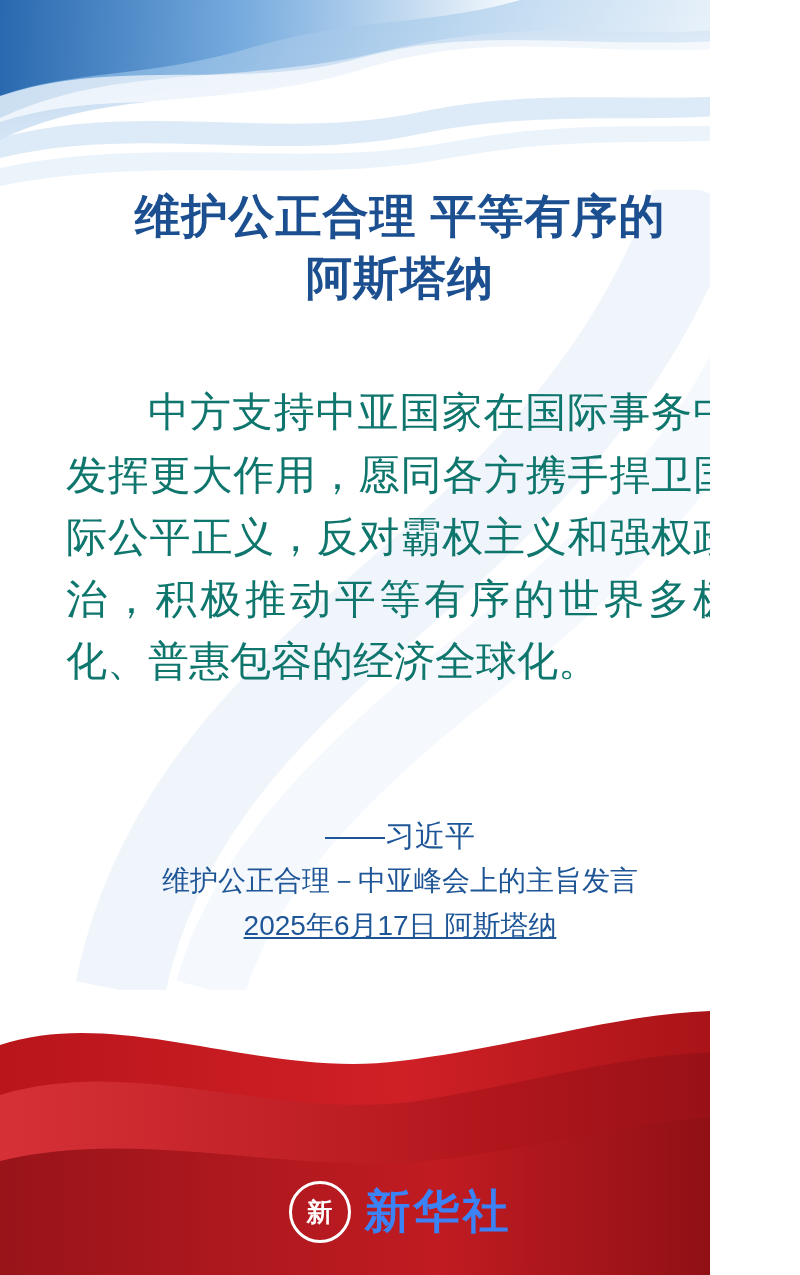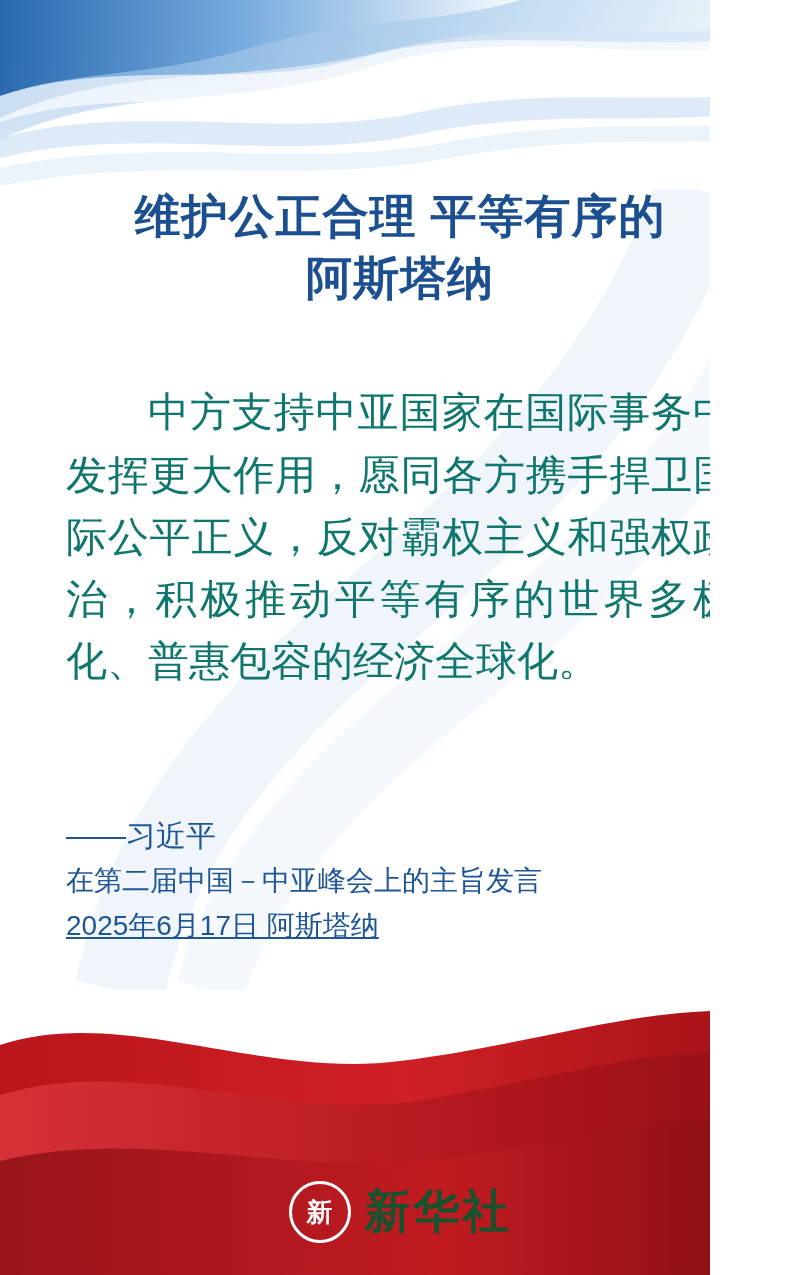--- a/index.html
+++ b/index.html
@@ -70,21 +70,21 @@
     color: #0f766e;
     font-size: 41px;
     line-height: 1.52;
     text-align: justify;
     text-indent: 2em;
     letter-spacing: 0px;
   }
 
   .attrib {
     margin-top: 120px;
-    text-align: left;
+    text-align: center;
     color: #1e5596;
   }
   .attrib .author {
     font-size: 30px;
     line-height: 1.5;
   }
   .attrib .occasion {
     font-size: 28px;
     line-height: 1.62;
   }
@@ -111,21 +111,21 @@
     position: relative;
     display: flex; align-items: center; justify-content: center;
   }
   .logo-mark .tower {
     color: #ffffff;
     font-size: 26px;
     font-weight: bold;
     line-height: 1;
   }
   .logo-text {
-    color: #14532d;
+    color: #3b82f6;
     font-family: "Liberation Serif", serif;
     font-size: 46px;
     font-weight: bold;
     letter-spacing: 3px;
     text-align: center;
   }
 </style>
 </head>
 <body>
 
@@ -196,21 +196,21 @@
   <div class="content">
     <h1 class="title">
       <span>维护公正合理 平等有序的</span>
       <span class="line2">阿斯塔纳</span>
     </h1>
 
     <p class="body-text">中方支持中亚国家在国际事务中发挥更大作用，愿同各方携手捍卫国际公平正义，反对霸权主义和强权政治，积极推动平等有序的世界多极化、普惠包容的经济全球化。</p>
 
     <div class="attrib">
       <div class="author">——习近平</div>
-      <div class="occasion">在第二届中国－中亚峰会上的主旨发言</div>
+      <div class="occasion">维护公正合理－中亚峰会上的主旨发言</div>
       <div class="place">2025年6月17日 阿斯塔纳</div>
     </div>
   </div>
 
   <div class="logo-wrap">
     <div class="logo-mark">
       <span class="tower">新</span>
     </div>
     <div class="logo-text">新华社</div>
   </div>

